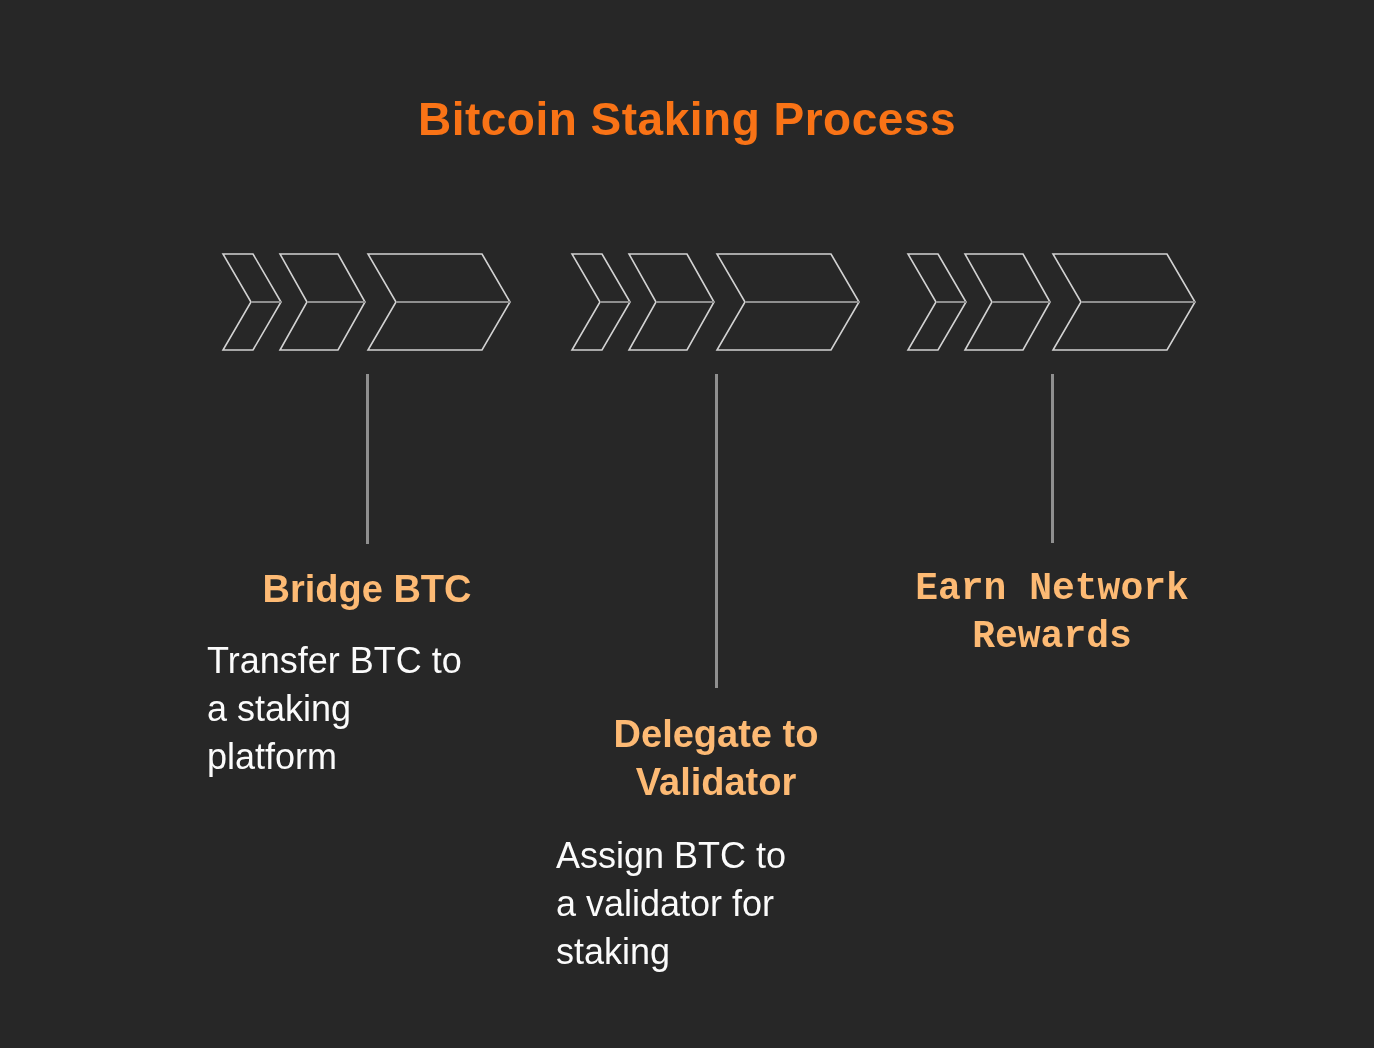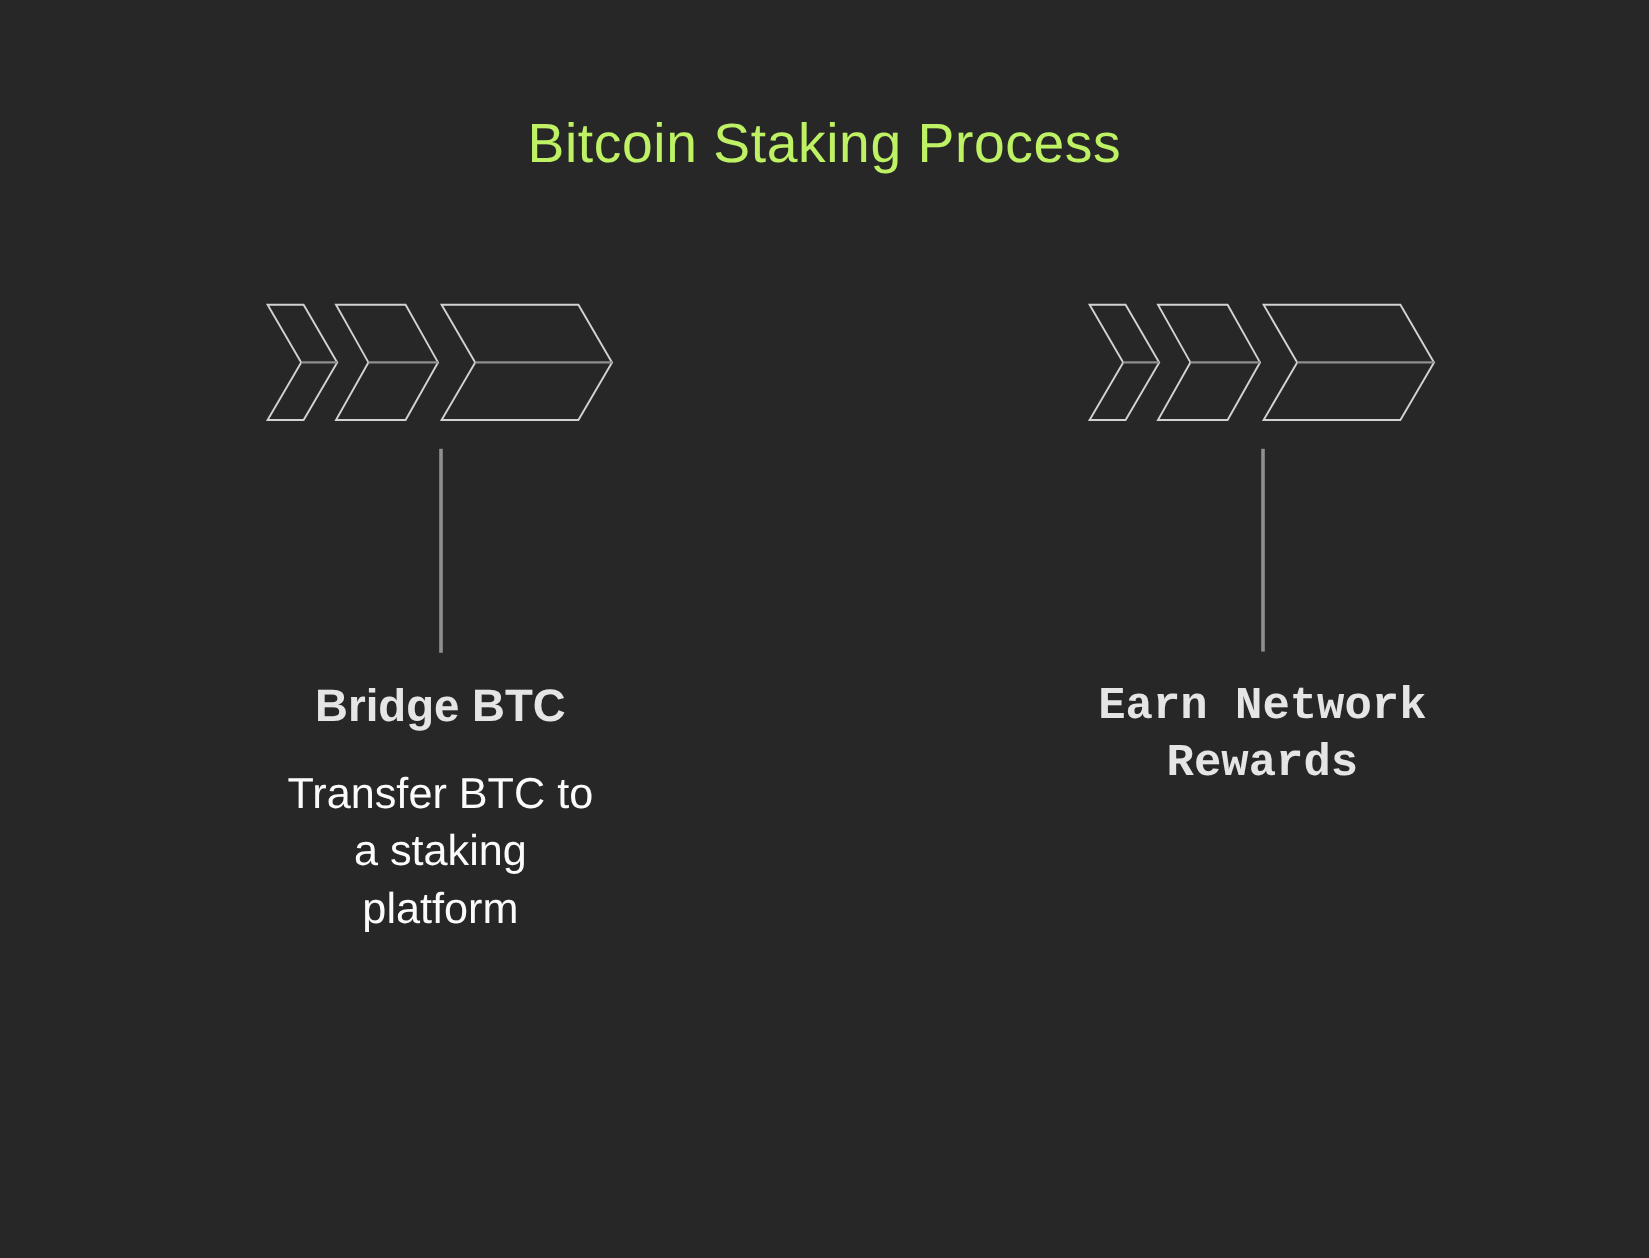--- a/index.html
+++ b/index.html
@@ -16,22 +16,22 @@
     font-family: "Liberation Sans", sans-serif;
   }
   .diagram-title {
     position: absolute;
     top: 92px;
     left: 0;
     width: 100%;
     margin: 0;
     text-align: center;
     font-size: 46px;
-    font-weight: normal;
-    color: #bef264;
+    font-weight: bold;
+    color: #f97316;
     letter-spacing: 0.5px;
   }
   .step {
     position: absolute;
     top: 0;
     width: 320px;
     height: 1048px;
   }
   .step-1 { left: 207px; }
   .step-2 { left: 556px; }
@@ -69,33 +69,32 @@
 
   .step-title {
     position: absolute;
     left: 0;
     width: 100%;
     margin: 0;
     text-align: center;
     font-size: 38px;
     font-weight: bold;
     line-height: 48px;
-    color: #e5e5e5;
+    color: #fdba74;
     white-space: pre-line;
   }
   .step-1 .step-title { top: 565px; }
   .step-2 .step-title { top: 710px; }
   .step-3 .step-title { top: 565px; font-family: Liberation Mono, monospace; }
 
   .step-desc {
     position: absolute;
     left: 0;
     width: 100%;
     margin: 0;
-    text-align: center;
     font-size: 36px;
     font-weight: normal;
     line-height: 48px;
     color: #fbfbfb;
     white-space: pre-line;
   }
   .step-1 .step-desc { top: 637px; }
   .step-2 .step-desc { top: 832px; }
   .step-3 .step-desc { top: 687px; }
 </style>
@@ -115,20 +114,36 @@
       <path class="chevron-outline" d="M146 1 H260 L288 49 L260 97 H146 L174 49 Z"></path>
       <path class="chevron-midline" d="M174 49 H288"></path>
     </svg>
     <div class="connector"></div>
     <h2 class="step-title">Bridge BTC</h2>
     <p class="step-desc">Transfer BTC to
 a staking
 platform</p>
   </div>
 
+  <div class="step step-2">
+    <svg class="chevron-svg" viewBox="0 0 290 98" aria-hidden="true">
+      <path class="chevron-outline" d="M1 1 H31 L59 49 L31 97 H1 L29 49 Z"></path>
+      <path class="chevron-midline" d="M29 49 H59"></path>
+      <path class="chevron-outline" d="M58 1 H116 L143 49 L116 97 H58 L85 49 Z"></path>
+      <path class="chevron-midline" d="M85 49 H143"></path>
+      <path class="chevron-outline" d="M146 1 H260 L288 49 L260 97 H146 L174 49 Z"></path>
+      <path class="chevron-midline" d="M174 49 H288"></path>
+    </svg>
+    <div class="connector"></div>
+    <h2 class="step-title">Delegate to
+Validator</h2>
+    <p class="step-desc">Assign BTC to
+a validator for
+staking</p>
+  </div>
 
   <div class="step step-3">
     <svg class="chevron-svg" viewBox="0 0 290 98" aria-hidden="true">
       <path class="chevron-outline" d="M1 1 H31 L59 49 L31 97 H1 L29 49 Z"></path>
       <path class="chevron-midline" d="M29 49 H59"></path>
       <path class="chevron-outline" d="M58 1 H116 L143 49 L116 97 H58 L85 49 Z"></path>
       <path class="chevron-midline" d="M85 49 H143"></path>
       <path class="chevron-outline" d="M146 1 H260 L288 49 L260 97 H146 L174 49 Z"></path>
       <path class="chevron-midline" d="M174 49 H288"></path>
     </svg>

